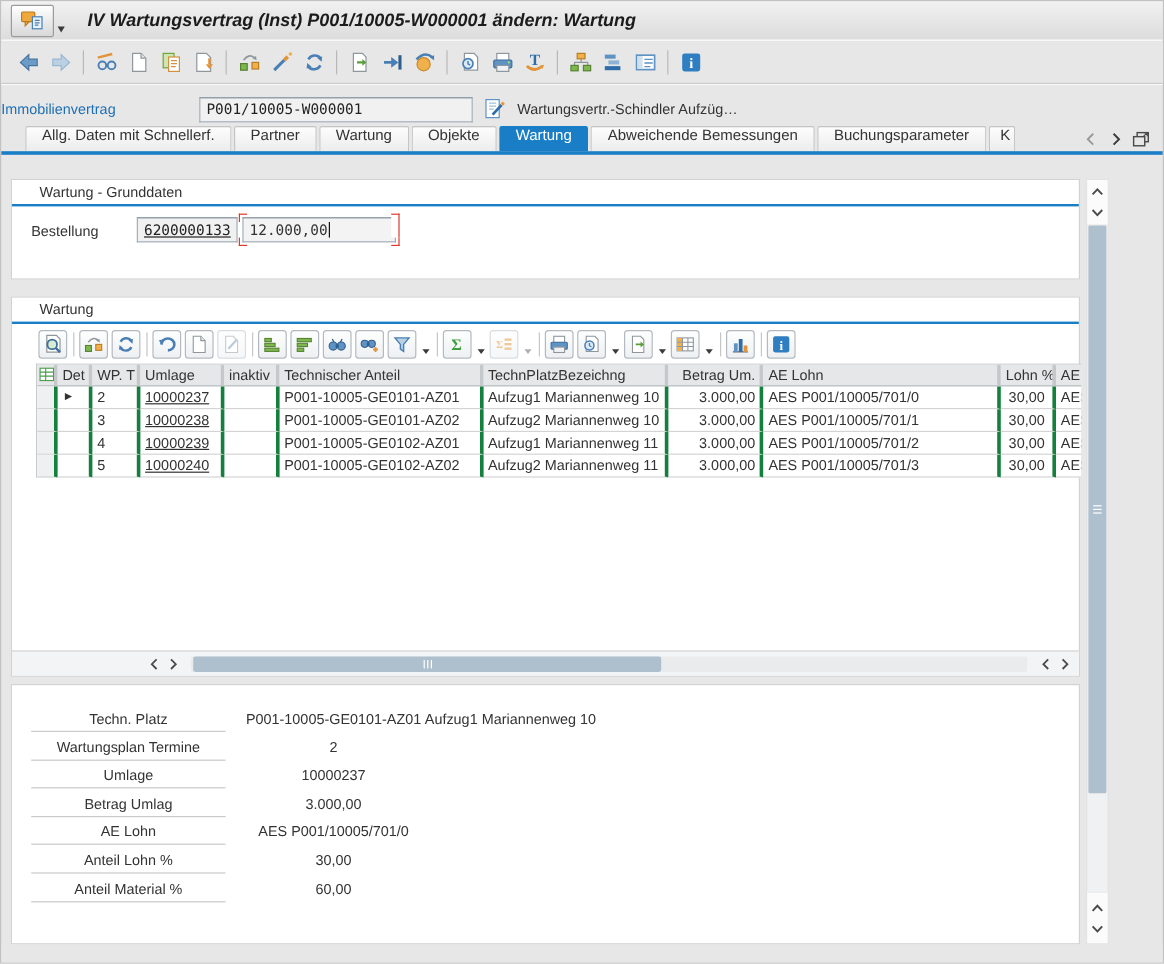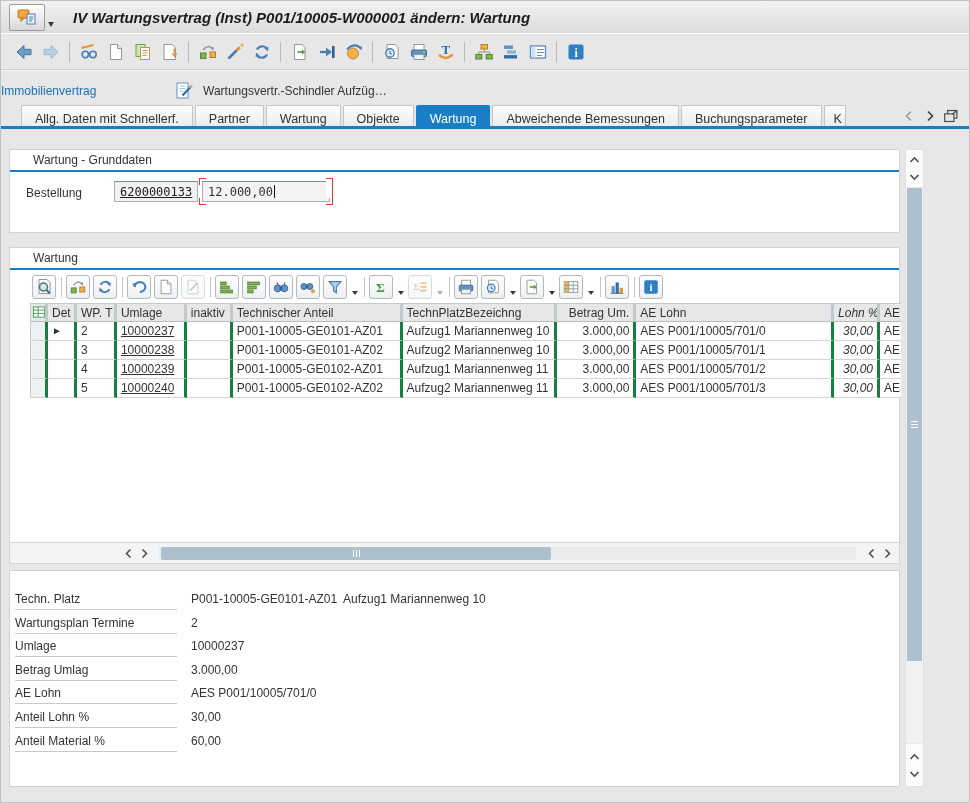--- a/index.html
+++ b/index.html
@@ -30,21 +30,21 @@
   .inputbox{height:21px;box-sizing:border-box;background:#f1f1f1;border:1px solid #a5b0ba;border-top-color:#7e8d9a;
     padding:2px 5px;font-family:"DejaVu Sans Mono",monospace;font-size:12px;color:#222;
     display:flex;align-items:center;white-space:nowrap;overflow:hidden;}
   #iv-field{width:228px;}
   .edit-icon-btn{margin-left:7px;width:22px;height:22px;display:flex;align-items:center;justify-content:center;}
   .desc-text{margin-left:8px;color:#333;}
 
   
   .tabbar{position:absolute;left:0;top:104px;width:100%;height:21px;display:flex;align-items:flex-end;
     padding-left:20px;box-sizing:border-box;}
-  .tab{height:21px;box-sizing:border-box;display:flex;align-items:flex-end;padding:0 13px;
+  .tab{height:21px;box-sizing:border-box;display:flex;align-items:flex-start;padding:0 13px;
     background:linear-gradient(#fdfdfd,#ececec);border:1px solid #c5c5c5;border-bottom:none;margin-right:2px;
     font-size:12.5px;color:#333;border-radius:2px 2px 0 0;white-space:nowrap;margin-top:40px;}
   .tab.active{background:#1a7ec6;color:#fff;border-color:#1a7ec6;}
   .tab.truncated{width:22px;padding:0 0 0 9px;overflow:hidden;}
   .tabline{position:absolute;left:0;top:125px;width:100%;height:3px;background:#1a7ec6;}
   .tab-controls{position:absolute;right:10px;top:107px;display:flex;align-items:center;gap:5px;}
   .tc-btn{width:16px;height:16px;display:flex;align-items:center;justify-content:center;}
 
   
   .groupbox{position:absolute;background:#fff;border:1px solid #d3d3d3;box-sizing:border-box;}
@@ -81,21 +81,21 @@
   
   .alv-table{position:absolute;left:20px;top:55px;width:871px;border-top:1px solid #c7cacd;border-left:1px solid #c7cacd;box-sizing:border-box;}
   .tr{display:flex;height:19px;background:#fff;}
   .tr.head{height:18px;}
   .td{box-sizing:border-box;border-right:3px solid #15803d;border-bottom:1px solid #d4d4d4;
     padding:2px 4px 0 4px;white-space:nowrap;overflow:hidden;font-size:12px;line-height:15px;}
   .head .td{background:#e5e7e8;border-right-color:#c4c8cb;border-bottom-color:#b8bdc1;color:#333;}
   .c0{width:17px;background:#eef0f1;padding:1px;}
   .c1{width:29px;} .c2{width:40px;} .c3{width:70px;} .c4{width:46px;}
   .c5{width:170px;} .c6{width:155px;} .c7{width:79px;text-align:right;}
-  .c8{width:198px;} .c9{width:46px;text-align:right;font-style:italic;} .c10{width:21px;border-right:none;}
+  .c8{width:198px;} .c9{width:46px;text-align:center;} .c10{width:21px;border-right:none;}
   .cell-link{text-decoration:underline;color:#333;}
   .det-mark{font-size:10px;line-height:14px;}
 
   
   .hscroll{position:absolute;left:0;bottom:0;width:100%;height:21px;border-top:1px solid #d6d6d6;
     background:#f3f4f5;display:flex;align-items:center;box-sizing:border-box;}
   .hs-spacer{width:110px;}
   .hs-btn{width:16px;height:16px;display:flex;align-items:center;justify-content:center;}
   .hs-track{flex:1;height:13px;background:#e9ebed;margin:0 7px;position:relative;border-radius:2px;}
   .hs-thumb{position:absolute;left:2px;top:0;height:13px;width:56%;background:#aebfce;border-radius:2px;
@@ -110,21 +110,21 @@
   .vs-btns.top{height:37px;border-bottom:1px solid #e8e8e8;}
   .vs-btns.bottom{height:42px;border-top:1px solid #e8e8e8;}
   .vs-track{flex:1;position:relative;}
   .vs-thumb{position:absolute;top:0;left:1px;width:15px;height:473px;background:#aebfce;border-radius:1px;
     display:flex;flex-direction:column;align-items:center;justify-content:center;gap:2px;}
   .grip-h{width:7px;height:1px;background:#fff;}
   .vs-btn{width:15px;height:12px;display:flex;align-items:center;justify-content:center;}
 
   
   .details-inner{padding-top:21px;}
-  .detail-row{display:flex;height:23.6px;align-items:flex-start;padding-left:5px;}
+  .detail-row{display:flex;height:23.6px;align-items:flex-start;padding-left:16px;text-align:center;}
   .d-label{width:162px;border-bottom:1px solid #c9c9c9;height:17px;line-height:15px;white-space:nowrap;}
   .d-value{margin-left:14px;width:152px;line-height:15px;white-space:nowrap;}
   .d-value2{line-height:15px;white-space:nowrap;}
   .bottomband{position:absolute;left:0;top:786px;width:100%;height:17px;background:#e7e7e7;}
 </style>
 </head>
 <body>
 
 <div class="window">
 
@@ -279,20 +279,23 @@
     <div class="tb-btn">
       <svg width="20" height="20" viewBox="0 0 20 20">
         <rect x="2.5" y="2.5" width="15" height="15" rx="2" fill="#2f7ec1"></rect>
         <text x="8.4" y="14.8" font-size="12" font-weight="bold" fill="#fff" font-family="Liberation Serif,serif">i</text>
         </svg>
     </div>
   </div>
 
   <div class="field-row">
     <div class="lbl-link">Immobilienvertrag</div>
+    <div class="inputbox" id="iv-field">
+      <span>P001/10005-W000001</span>
+    </div>
     <div class="edit-icon-btn">
       <svg width="20" height="20" viewBox="0 0 20 20">
         <rect x="3" y="2" width="11" height="15" fill="#fff" stroke="#5e93c4"></rect>
         <path d="M5.5 5h6M5.5 7.5h6M5.5 10h4" stroke="#9fc0da" stroke-width="1"></path>
         <path d="M8.5 14.5 L16 6.5" stroke="#2f6da8" stroke-width="2.2"></path>
         <path d="M16.2 6.2 l1.6-1.6" stroke="#e2943a" stroke-width="2.6"></path>
         </svg>
     </div>
     <div class="desc-text">Wartungsvertr.-Schindler Aufzüg…</div>
   </div>

